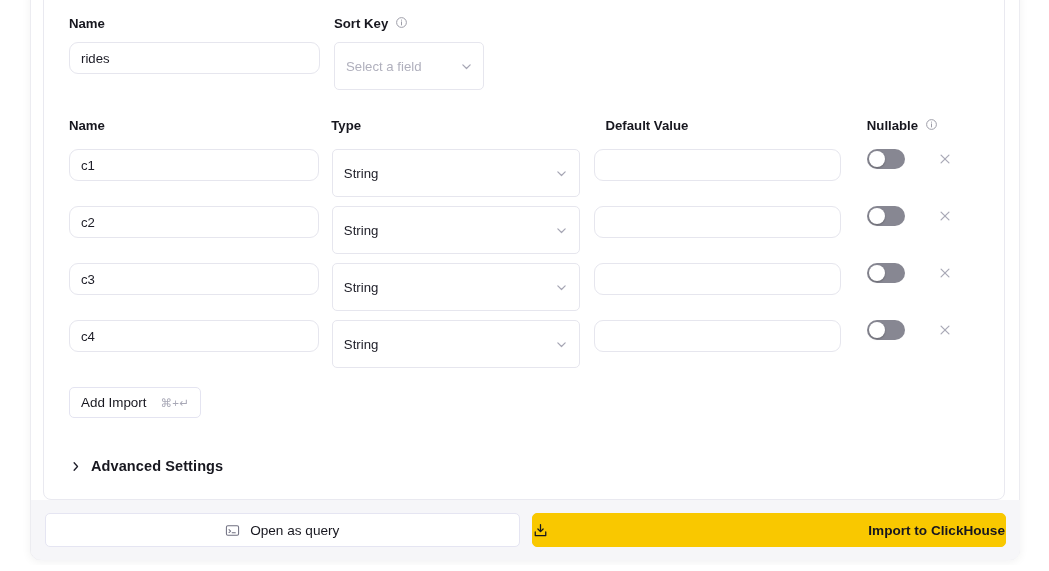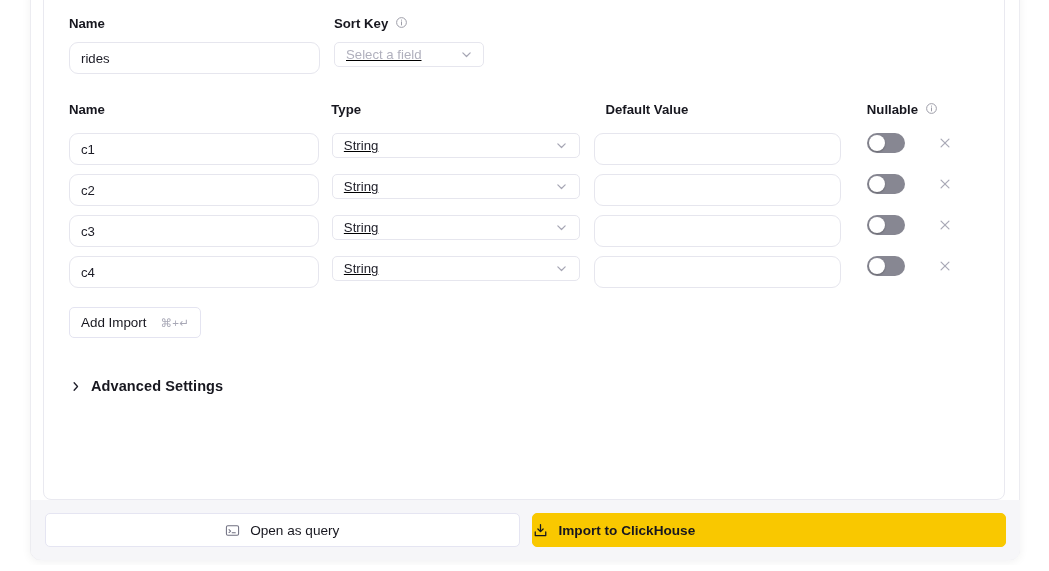--- a/index.html
+++ b/index.html
@@ -112,30 +112,29 @@
     font-family: "Liberation Sans", sans-serif;
     font-size: 13.2px;
     color: #1c1c26;
     padding: 0 11px;
     outline: none;
   }
   .text-input::placeholder { color: #b4b4c0; }
 
   .select-box {
     width: 100%;
-    height: 25px;
+    height: 48px;
     border: 1px solid #e6e6ee;
     border-radius: 5px;
     background: #ffffff;
     display: flex;
     align-items: center;
     justify-content: space-between;
     padding: 0 10px 0 11px;
     cursor: pointer;
-    text-decoration: underline;
   }
   .select-box .sel-text {
     font-size: 13.2px;
     color: #1c1c26;
   }
   .select-box.placeholder .sel-text { color: #b0b0bd; }
   .select-chev {
     width: 14px; height: 14px;
     color: #a6a6b4;
     display: inline-flex;
@@ -274,21 +273,21 @@
   }
 
   .btn-primary {
     flex: 1 1 0;
     height: 34px;
     background: #f9c800;
     border: 1px solid #f9c800;
     border-radius: 5px;
     display: flex;
     align-items: center;
-    justify-content: flex-start;
+    justify-content: space-between;
     gap: 11px;
     cursor: pointer;
     font-size: 13.6px;
     color: #161620;
     font-weight: 700;
   }
 
   .btn-icon {
     width: 15px; height: 15px;
     display: inline-flex;

